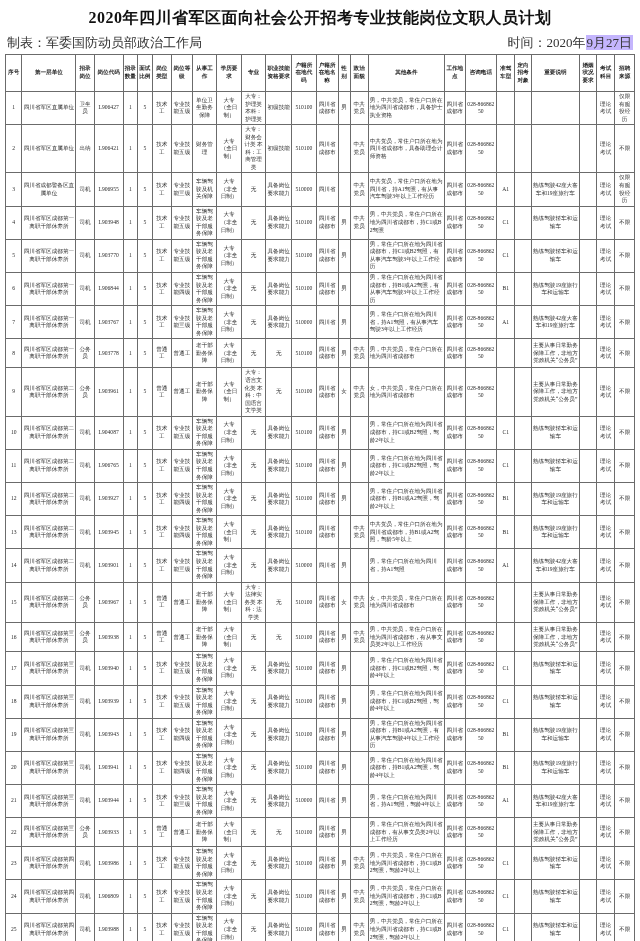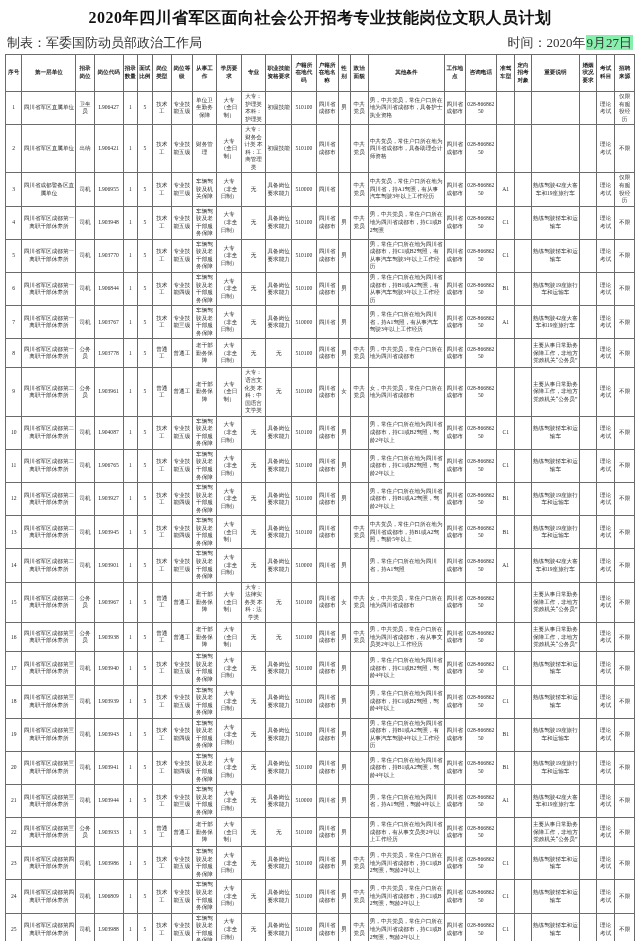--- a/index.html
+++ b/index.html
@@ -12,21 +12,21 @@
   }
   .page { width:640px; height:843px; box-sizing:border-box; padding:4px 5px 0 5px; }
   .title {
     text-align:center; font-size:16px; font-weight:bold;
     margin:4px 0 5px 0; letter-spacing:0.5px; color:#111;
   }
   .meta-row {
     display:flex; justify-content:space-between; align-items:flex-end;
     font-size:13px; color:#333; padding:0 2px 2px 2px;
   }
-  .hl { background:#86efac; padding:0 1px; }
+  .hl { background:#c4b5fd; padding:0 1px; }
   table.plan {
     width:630px; border-collapse:collapse; table-layout:fixed;
     margin:0 auto;
   }
   table.plan th, table.plan td {
     border:0.6px solid #6b6b6b;
     font-size:5.6px; line-height:1.35;
     text-align:center; vertical-align:middle;
     padding:1px; word-break:break-all; overflow:hidden;
     color:#2a2a2a; font-weight:normal;

